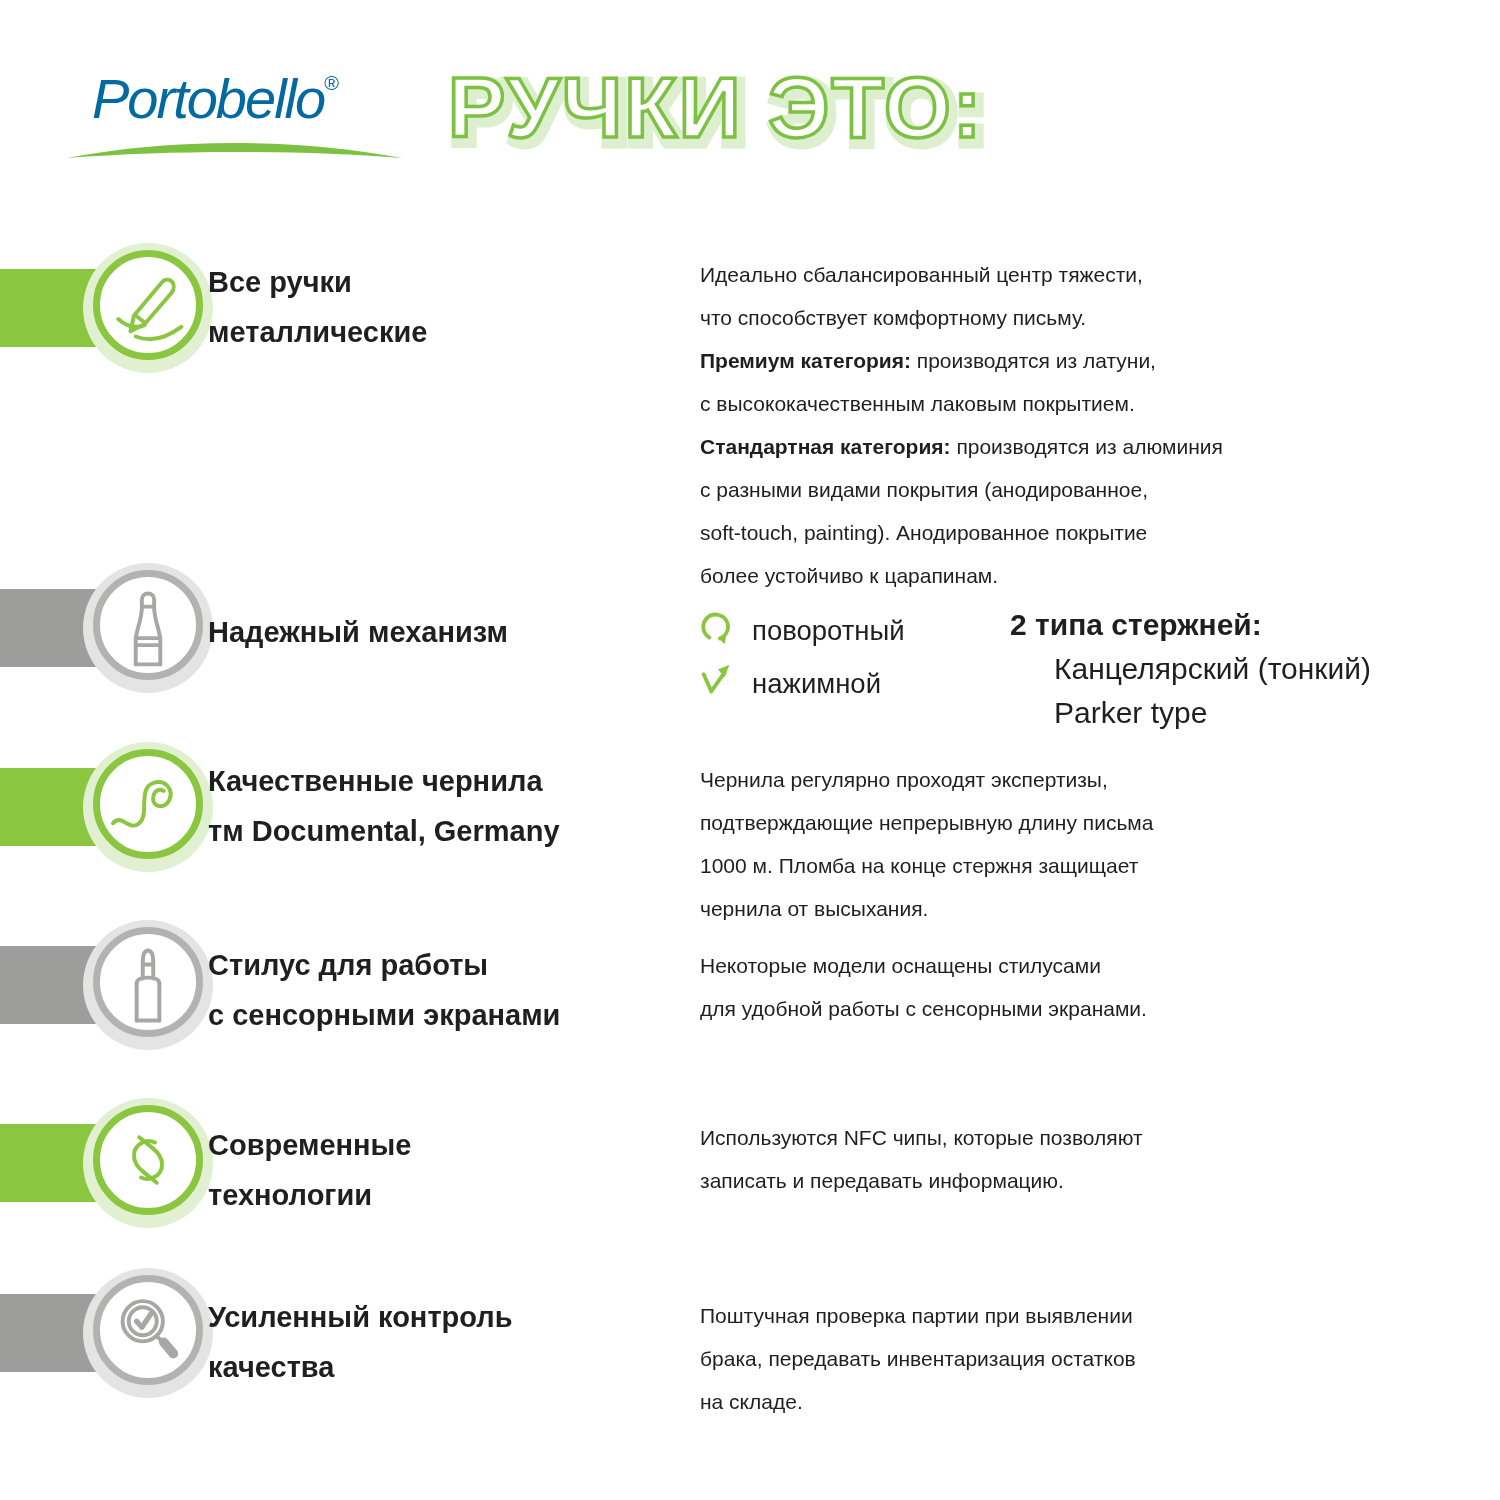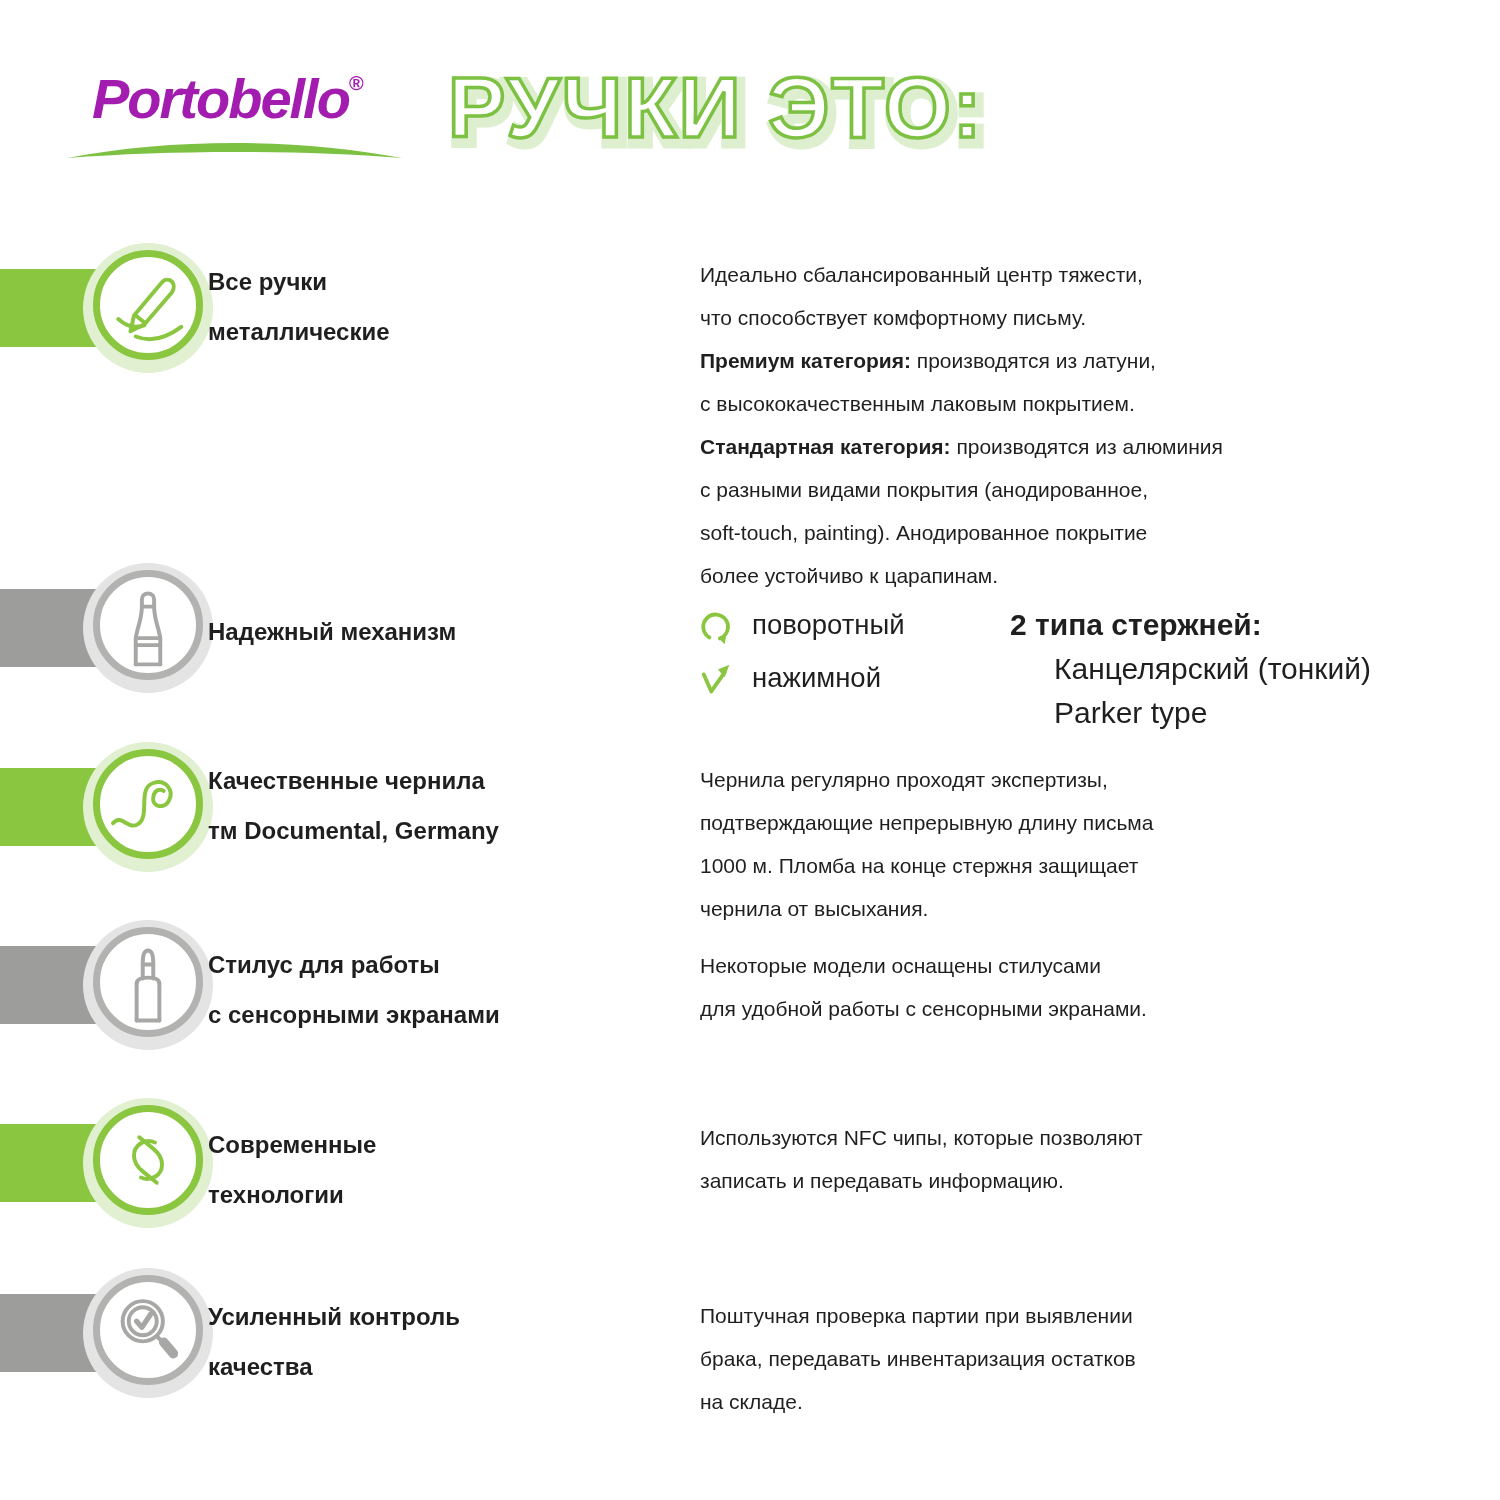--- a/index.html
+++ b/index.html
@@ -7,22 +7,22 @@
   body {
     font-family:"Liberation Sans", sans-serif;
     background:#ffffff; color:#1f1f1f;
     position:relative; overflow:hidden;
   }
   .page { position:absolute; inset:0; }
 
   
   .logo { position:absolute; left:92px; top:66px; width:330px; }
   .logo-text {
-    font-size:56px; font-weight:bold; font-style:italic;
-    color:#a21caf; letter-spacing:-2px; white-space:nowrap;
+    font-size:56px; font-weight:normal; font-style:italic;
+    color:#0369a1; letter-spacing:-2px; white-space:nowrap;
   }
   .logo-reg { font-size:20px; vertical-align:28px; font-style:normal; letter-spacing:0; }
   .logo-swoosh { position:absolute; left:-30px; top:76px; width:345px; height:22px; }
 
   .headline-wrap { position:absolute; left:448px; top:58px; height:110px; }
   .headline-layer {
     font-size:86px; font-weight:bold; letter-spacing:2px; white-space:nowrap;
     font-family:"Liberation Sans", sans-serif;
   }
   .headline-halo {
@@ -50,32 +50,32 @@
   }
   .badge.green .badge-inner { border:7px solid #8ac63f; }
   .badge.gray  .badge-inner { border:7px solid #b2b2b1; }
   .badge svg { width:84px; height:84px; }
 
   .stroke-g { stroke:#8ac63f; fill:none; stroke-width:4.5; stroke-linecap:round; stroke-linejoin:round; }
   .stroke-y { stroke:#a7a7a6; fill:none; stroke-width:4.5; stroke-linecap:round; stroke-linejoin:round; }
 
   .title {
     position:absolute; left:208px; top:14px;
-    font-size:24px; font-weight:bold; line-height:50px;
+    font-size:29px; font-weight:bold; line-height:50px;
     white-space:pre-line; color:#1f1f1f;
   }
   .desc {
     position:absolute; left:700px; top:12px;
     font-size:21px; line-height:43px; white-space:pre-line; color:#1f1f1f;
   }
   .desc b { font-weight:bold; }
 
   
   .mech-list { position:absolute; left:698px; top:46px; display:flex; flex-direction:column; gap:15px; }
-  .mech-item { display:flex; align-items:flex-start; gap:16px; font-size:27.5px; }
+  .mech-item { display:flex; align-items:flex-end; gap:16px; font-size:27.5px; }
   .mech-item svg { width:38px; height:38px; flex:none; }
   .refills { position:absolute; left:1010px; top:40px; font-size:30px; line-height:44px; }
   .refill-items { white-space:pre-line;margin-left:44px; }
 </style>
 </head>
 <body>
 
 <div class="page">
 
   <div class="logo">

